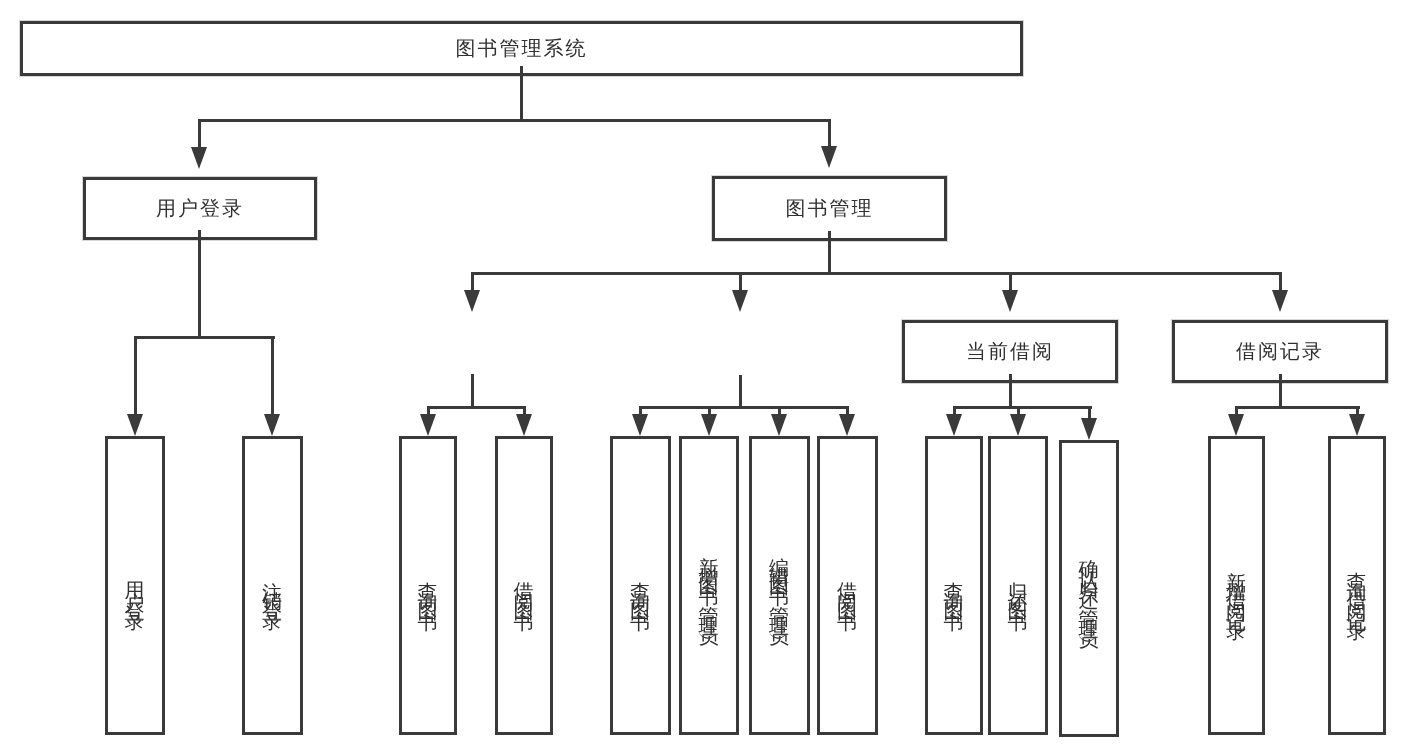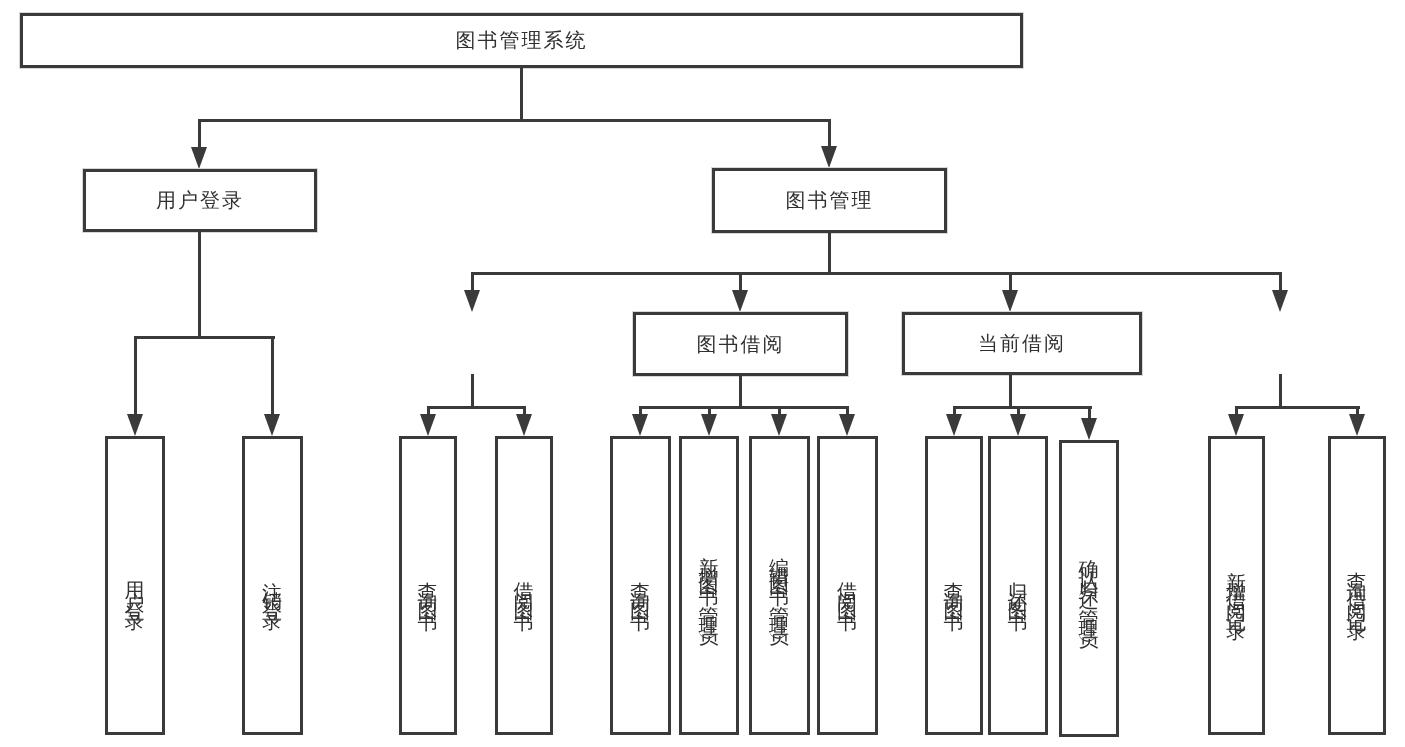--- a/index.html
+++ b/index.html
@@ -18,20 +18,21 @@
   }
   .hbox{
     position:absolute;
     border:3px solid var(--line);
     background:#fff;
     display:flex;align-items:center;justify-content:center;
     font-size:20px;color:var(--text);
     letter-spacing:2px;
     box-sizing:border-box;
     box-shadow:0 0 0 1px #d8d8d8;
+    margin-top:8px;
   }
   .vbox{
     position:absolute;
     border:3px solid var(--line);
     background:#fff;
     box-sizing:border-box;
     display:flex;align-items:center;justify-content:center;
     font-size:20px;color:var(--text);
     top:436px;height:299px;
   }
@@ -86,22 +87,22 @@
   <div class="hline" style="left:471px;top:272px;width:810px;"></div>
   <div class="vline" style="left:471px;top:272px;height:22px;"></div>
   <div class="arrow" style="left:464px;top:290px;"></div>
   <div class="vline" style="left:739px;top:272px;height:22px;"></div>
   <div class="arrow" style="left:732px;top:290px;"></div>
   <div class="vline" style="left:1009px;top:272px;height:22px;"></div>
   <div class="arrow" style="left:1002px;top:290px;"></div>
   <div class="vline" style="left:1279px;top:272px;height:22px;"></div>
   <div class="arrow" style="left:1272px;top:290px;"></div>
 
-  <div class="hbox" style="left:633px;top:312px;width:215px;height:64px;">图书借阅</div>
-  <div class="hbox" style="left:902px;top:312px;width:240px;height:63px;">当前借阅</div>
+  <div class="hbox" style="left:902px;top:312px;width:216px;height:63px;">当前借阅</div>
+  <div class="hbox" style="left:1172px;top:312px;width:216px;height:63px;">借阅记录</div>
 
   <div class="vline" style="left:471px;top:374px;height:33px;"></div>
   <div class="hline" style="left:427px;top:406px;width:99px;"></div>
   <div class="vline" style="left:427px;top:406px;height:12px;"></div>
   <div class="arrow" style="left:420px;top:414px;"></div>
   <div class="vline" style="left:523px;top:406px;height:12px;"></div>
   <div class="arrow" style="left:516px;top:414px;"></div>
 
   <div class="vline" style="left:739px;top:375px;height:32px;"></div>
   <div class="hline" style="left:639px;top:406px;width:210px;"></div>

